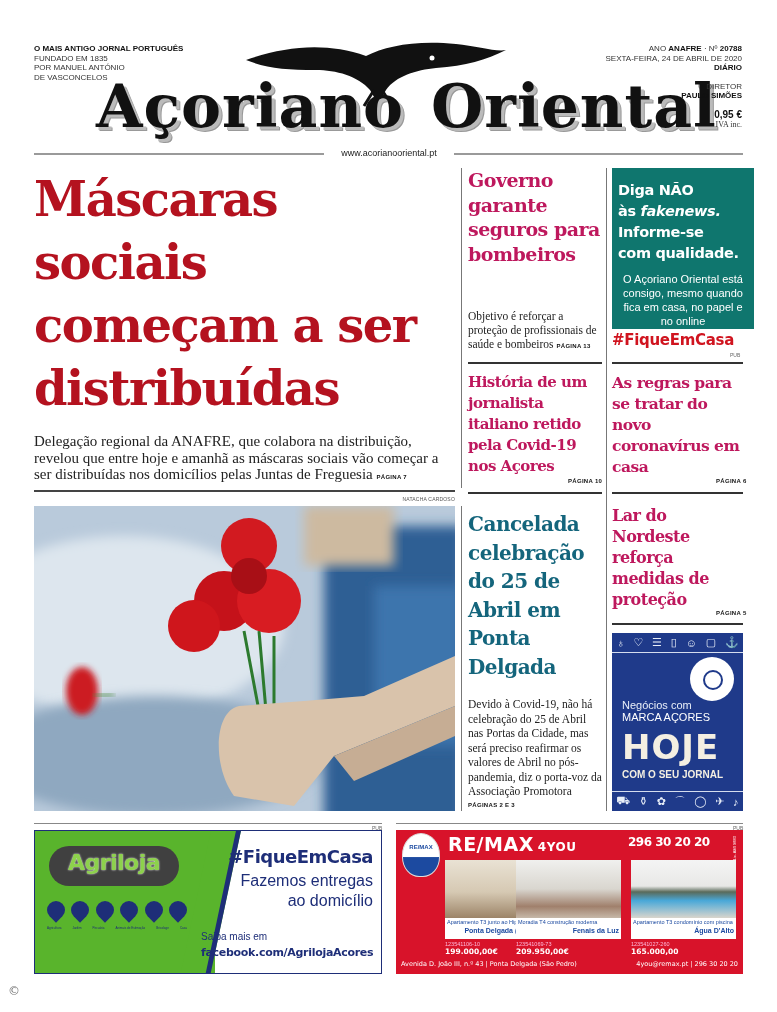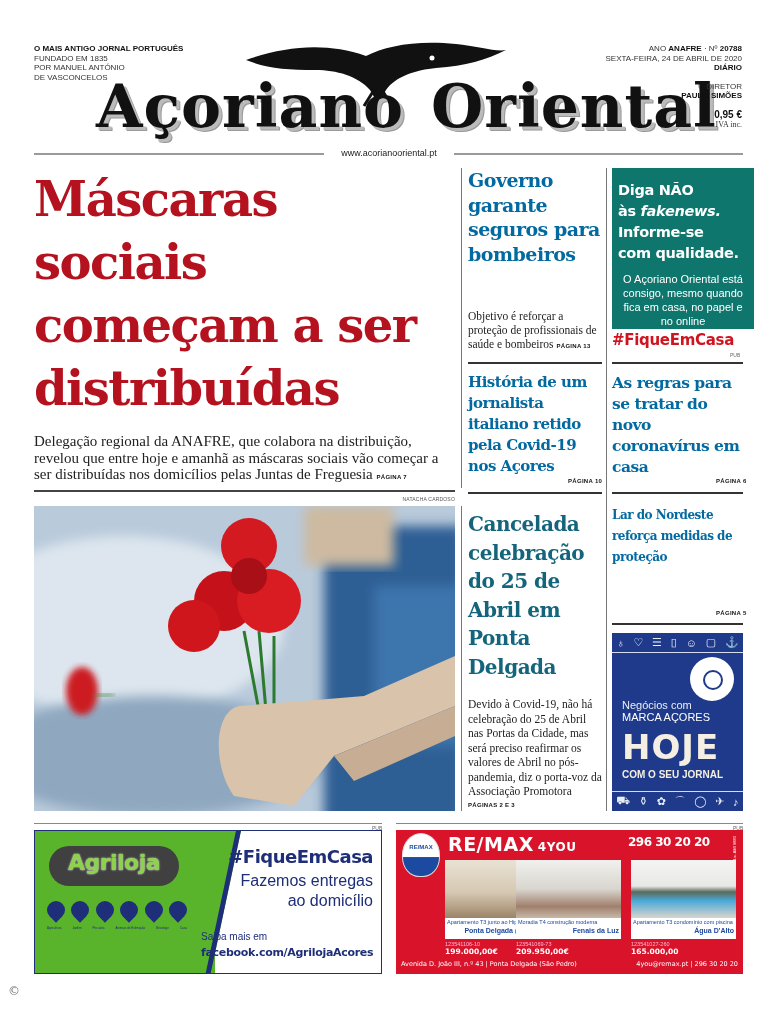--- a/index.html
+++ b/index.html
@@ -36,21 +36,21 @@
   .photo-credit { left: 380px; top: 496px; width: 75px; text-align: right; }
 
   .photo { left: 34px; top: 506px; width: 421px; height: 305px; overflow: hidden; background: linear-gradient(180deg, #c9d6e3 0%, #a9bfd4 40%, #8aa6bf 70%, #b8c7d6 100%); }
 
   
   .vrule { width: 1px; background: #777; }
 
   
   .col2 { left: 468px; width: 134px; }
   .col3 { left: 612px; width: 131px; }
-  .head-black { font-family: "DejaVu Serif", serif; font-weight: bold; color: #0369a1; letter-spacing: -0.5px; }
+  .head-black { font-family: "DejaVu Serif", serif; font-weight: bold; color: #be185d; letter-spacing: -0.5px; }
   .body-text { font-family: "Liberation Serif", serif; font-size: 11.5px; line-height: 14px; color: #222; }
   .hrule { height: 2px; background: #333; }
 
   .fake-box { left: 612px; top: 168px; width: 142px; height: 161px; background: #0f766e; color: #fff; padding: 12px 6px; font-family: "DejaVu Sans", sans-serif; }
   .fake-box .big { font-weight: bold; font-size: 14.5px; line-height: 21px; letter-spacing: -0.3px; }
   .fake-box .big i { font-style: italic; }
   .fake-box .small { margin-top: 8px; text-align: center; font-family: "Liberation Sans", sans-serif; font-size: 11px; line-height: 14px; }
   .fique-red { left: 612px; top: 331px; width: 131px; font-family: "DejaVu Sans", sans-serif; font-weight: bold; font-size: 15px; color: #d0141f; letter-spacing: -0.3px; }
   .pub { font-family: "Liberation Sans", sans-serif; font-size: 5px; color: #666; }
 
@@ -210,21 +210,21 @@
 <div class="abs col2 hrule" style="top:492px;"></div>
 
 <h2 class="abs col3 head-black" style="top:372px;font-size:15.5px;line-height:21px;">As regras para se tratar do novo coronavírus em casa</h2>
 <div class="abs pg" style="left:716px;top:478px;">PÁGINA 6</div>
 <div class="abs col3 hrule" style="top:492px;"></div>
 
 <h2 class="abs col2 head-black teal" style="top:510px;font-size:20px;line-height:28.5px;">Cancelada celebração do 25 de Abril em Ponta Delgada</h2>
 <p class="abs col2 body-text" style="top:697px;line-height:14.5px;">Devido à Covid-19, não há celebração do 25 de Abril nas Portas da Cidade, mas será preciso reafirmar os valores de Abril no pós-pandemia, diz o porta-voz da Associação Promotora</p>
 <div class="abs pg" style="left:468px;top:802px;">PÁGINAS 2 E 3</div>
 
-<h2 class="abs col3 head-black" style="top:505px;font-size:12px;line-height:21px;">Lar do Nordeste reforça medidas de proteção</h2>
+<h2 class="abs col3 head-black" style="top:505px;font-size:16px;line-height:21px;">Lar do Nordeste reforça medidas de proteção</h2>
 <div class="abs pg" style="left:716px;top:610px;">PÁGINA 5</div>
 <div class="abs col3 hrule" style="top:623px;"></div>
 
 <div class="abs marca">
   <div class="iconrow top">
     <span>♁</span>
     <span>♡</span>
     <span>☰</span>
     <span>▯</span>
     <span>☺</span>

